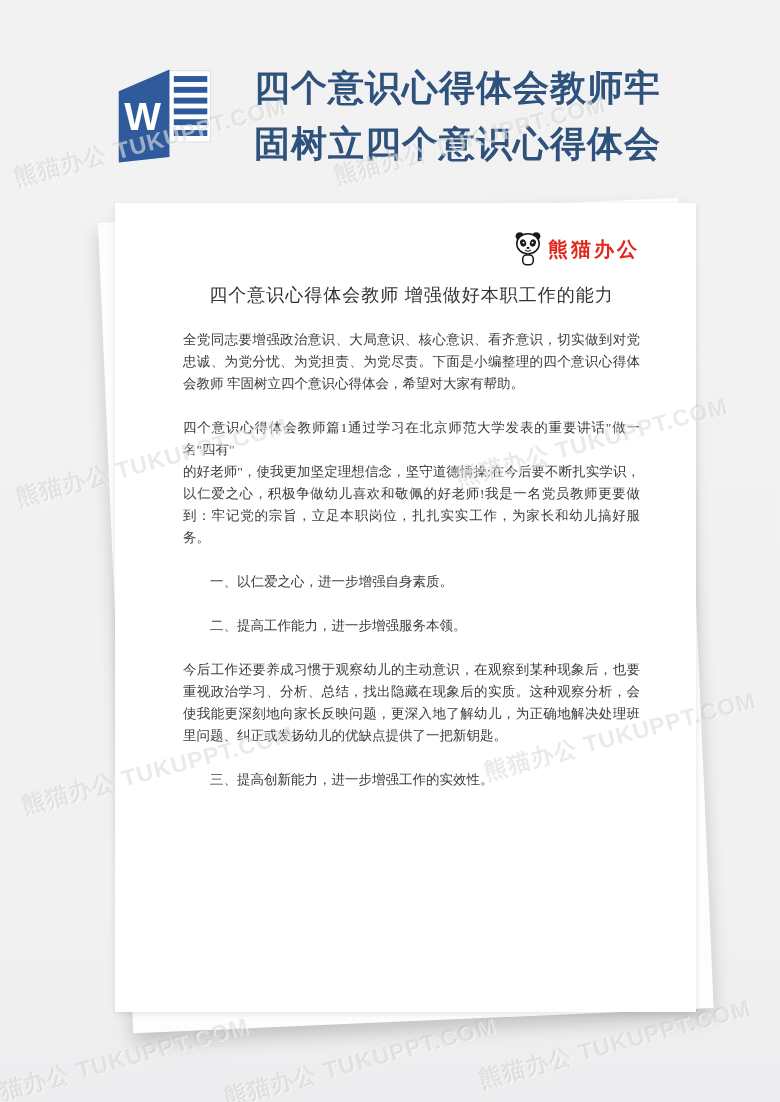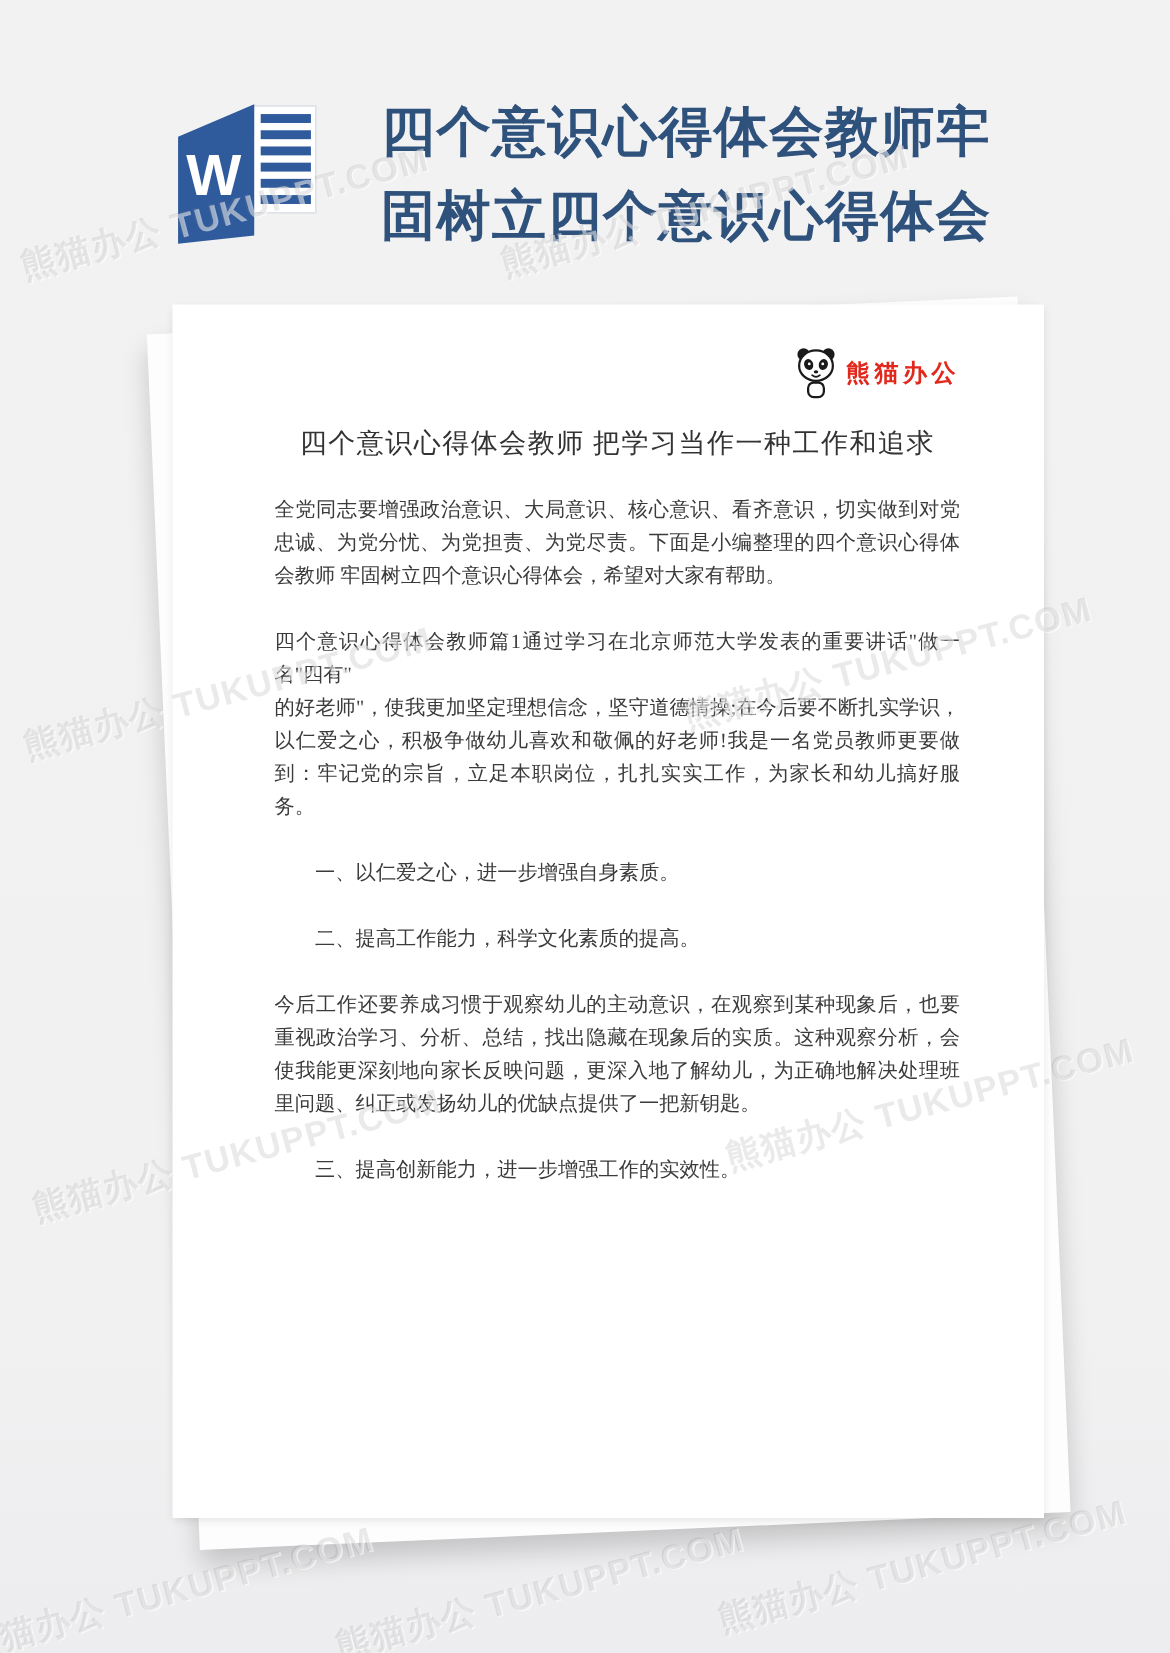--- a/index.html
+++ b/index.html
@@ -24,21 +24,21 @@
     box-shadow:0 10px 18px rgba(0,0,0,0.18);
   }
   .doc-page{
     position:absolute;left:115px;top:203px;width:581px;height:809px;
     background:#ffffff;box-shadow:0 2px 6px rgba(0,0,0,0.10);
     box-sizing:border-box;padding:26px 56px 0 68px;
   }
   .logo-row{display:flex;justify-content:flex-end;align-items:center;height:40px;}
   .panda-icon{width:30px;height:38px;margin-right:5px;}
   .brand-name{
-    color:#e2281c;font-size:16px;font-weight:bold;letter-spacing:3px;
+    color:#e2281c;font-size:20px;font-weight:bold;letter-spacing:3px;
     font-family:"Liberation Sans",sans-serif;
   }
   .doc-title{
     margin-top:14px;text-align:center;
     font-family:"Liberation Serif","DejaVu Serif",serif;
     font-size:18px;color:#333;letter-spacing:1px;white-space:nowrap;
   }
   .doc-body{
     margin-top:8px;
     font-family:"Liberation Serif","DejaVu Serif",serif;
@@ -91,27 +91,27 @@
       <ellipse cx="53" cy="34" rx="8" ry="10" fill="#1a1a1a" transform="rotate(18 53 34)"></ellipse>
       <circle cx="28" cy="33" r="2.5" fill="#ffffff"></circle>
       <circle cx="52" cy="33" r="2.5" fill="#ffffff"></circle>
       <ellipse cx="40" cy="47" rx="4" ry="3" fill="#1a1a1a"></ellipse>
       <path d="M33 53 q7 6 14 0" stroke="#1a1a1a" stroke-width="3" fill="none" stroke-linecap="round"></path>
       <rect x="26" y="66" width="28" height="26" rx="10" fill="#ffffff" stroke="#1a1a1a" stroke-width="4"></rect>
     </svg>
     <span class="brand-name">熊猫办公</span>
   </div>
 
-  <div class="doc-title">四个意识心得体会教师 把学习当作一种工作和追求</div>
+  <div class="doc-title">四个意识心得体会教师 增强做好本职工作的能力</div>
 
   <div class="doc-body" id="doc-body">
       <div class="para">全党同志要增强政治意识、大局意识、核心意识、看齐意识，切实做到对党忠诚、为党分忧、为党担责、为党尽责。下面是小编整理的四个意识心得体会教师 牢固树立四个意识心得体会，希望对大家有帮助。</div>
       <div class="para">四个意识心得体会教师篇1通过学习在北京师范大学发表的重要讲话"做一名"四有"<br>的好老师"，使我更加坚定理想信念，坚守道德情操;在今后要不断扎实学识，以仁爱之心，积极争做幼儿喜欢和敬佩的好老师!我是一名党员教师更要做到：牢记党的宗旨，立足本职岗位，扎扎实实工作，为家长和幼儿搞好服务。</div>
       <div class="para indent">一、以仁爱之心，进一步增强自身素质。</div>
-      <div class="para indent">二、提高工作能力，科学文化素质的提高。</div>
+      <div class="para indent">二、提高工作能力，进一步增强服务本领。</div>
       <div class="para">今后工作还要养成习惯于观察幼儿的主动意识，在观察到某种现象后，也要重视政治学习、分析、总结，找出隐藏在现象后的实质。这种观察分析，会使我能更深刻地向家长反映问题，更深入地了解幼儿，为正确地解决处理班里问题、纠正或发扬幼儿的优缺点提供了一把新钥匙。</div>
       <div class="para indent">三、提高创新能力，进一步增强工作的实效性。</div>
     </div>
 </div>
 
 <div class="wm-layer" id="wm-layer">
     <span class="watermark" style="left: 150px; top: 142px;">熊猫办公 TUKUPPT.COM</span>
     <span class="watermark" style="left: 470px; top: 140px;">熊猫办公 TUKUPPT.COM</span>
     <span class="watermark" style="left: 152px; top: 462px;">熊猫办公 TUKUPPT.COM</span>
     <span class="watermark" style="left: 592px; top: 442px;">熊猫办公 TUKUPPT.COM</span>

